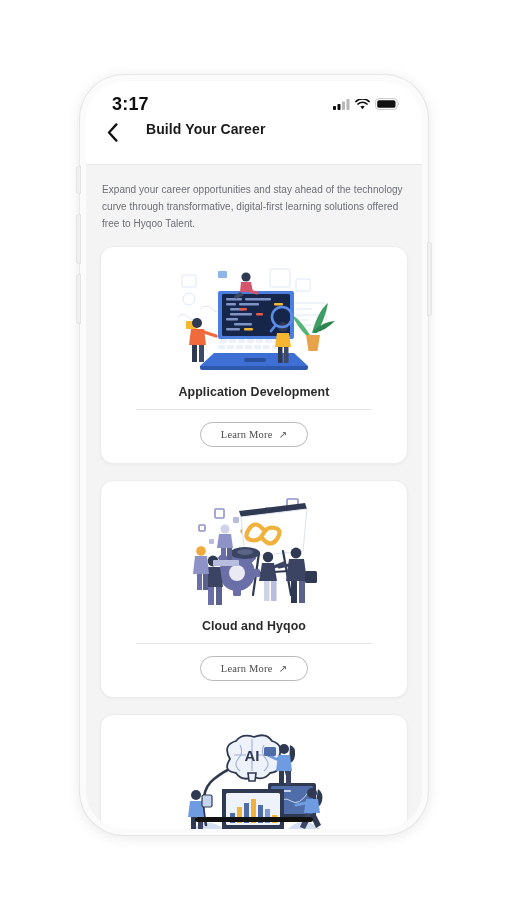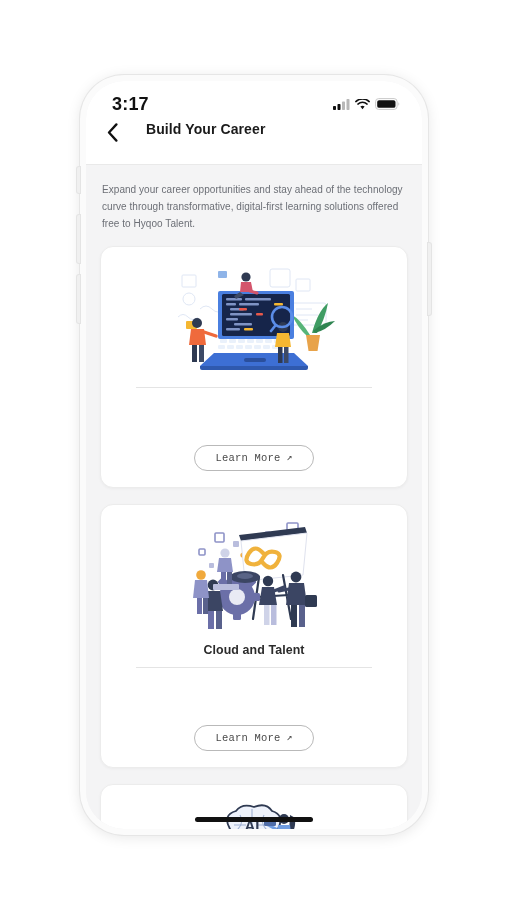--- a/index.html
+++ b/index.html
@@ -147,27 +147,26 @@
     background: #e4e4e4;
     margin: 10px 0 12px 0;
   }
   .learn-btn {
     border: 1px solid #b9b9b9;
     background: #ffffff;
     border-radius: 20px;
     padding: 6px 20px;
     font-size: 10.5px;
     color: #4a4a4a;
-    font-family: Liberation Mono, monospace;
+    font-family: Liberation Serif, serif;
     cursor: pointer;
     display: flex;
     align-items: center;
     gap: 6px;
     letter-spacing: 0.2px;
-    margin-top: 45px;
   }
   .arrow-ne { font-size: 10px; line-height: 1; }
 
   
   .home-indicator {
     position: absolute;
     bottom: 7px;
     left: 50%;
     transform: translateX(-50%);
     width: 118px;
@@ -310,20 +309,21 @@
             </g>
 
             <g>
               <circle cx="76" cy="16" r="4.6" fill="#2f3a52"></circle>
               <path d="M71 21 h10 l2 10 h-13 Z" fill="#d4556c"></path>
               <path d="M70 31 l-6 4 l2 3 l8 -4 Z" fill="#3d4a66"></path>
               <path d="M80 30 l7 2" stroke="#d4556c" stroke-width="3" stroke-linecap="round"></path>
             </g>
           </svg>
         </div>
+        <div class="card-title">Application Development</div>
         <div class="card-divider"></div>
         <button class="learn-btn">
           <span>Learn More</span>
           <span class="arrow-ne">↗</span>
         </button>
       </div>
 
       <div class="card">
         <div class="card-art">
           <svg width="150" height="116" viewBox="0 0 150 116">
@@ -397,21 +397,21 @@
             <g>
               <circle cx="117" cy="58" r="5.4" fill="#2f3a52"></circle>
               <path d="M110 64 h15 l3 22 h-21 Z" fill="#3b4563"></path>
               <rect x="112" y="86" width="6" height="22" fill="#2f3a52"></rect>
               <rect x="120" y="86" width="6" height="22" fill="#59618c"></rect>
               <path d="M110 70 l-10 2" stroke="#3b4563" stroke-width="3.2" stroke-linecap="round"></path>
               <rect x="126" y="76" width="12" height="12" rx="1.5" fill="#2f3a52"></rect>
             </g>
           </svg>
         </div>
-        <div class="card-title">Cloud and Talent</div>
+        <div class="card-title">Cloud and Hyqoo</div>
         <div class="card-divider"></div>
         <button class="learn-btn">
           <span>Learn More</span>
           <span class="arrow-ne">↗</span>
         </button>
       </div>
 
       <div class="card">
         <div class="card-art">
           <svg width="165" height="112" viewBox="0 0 165 112">

